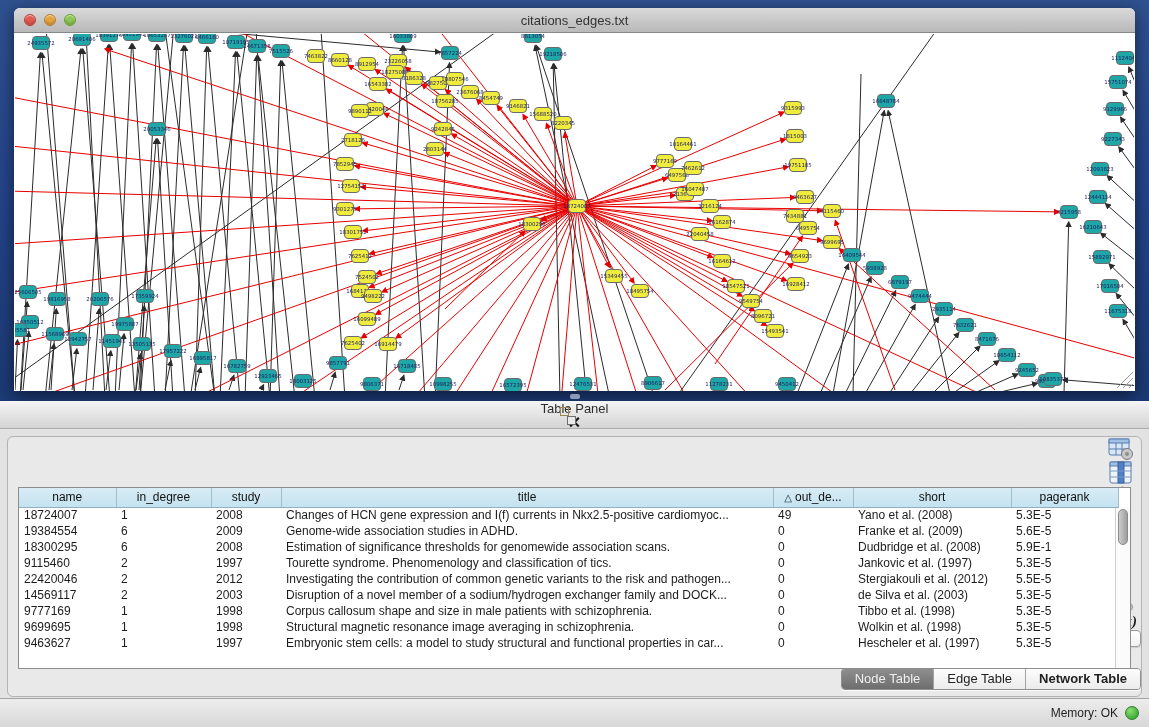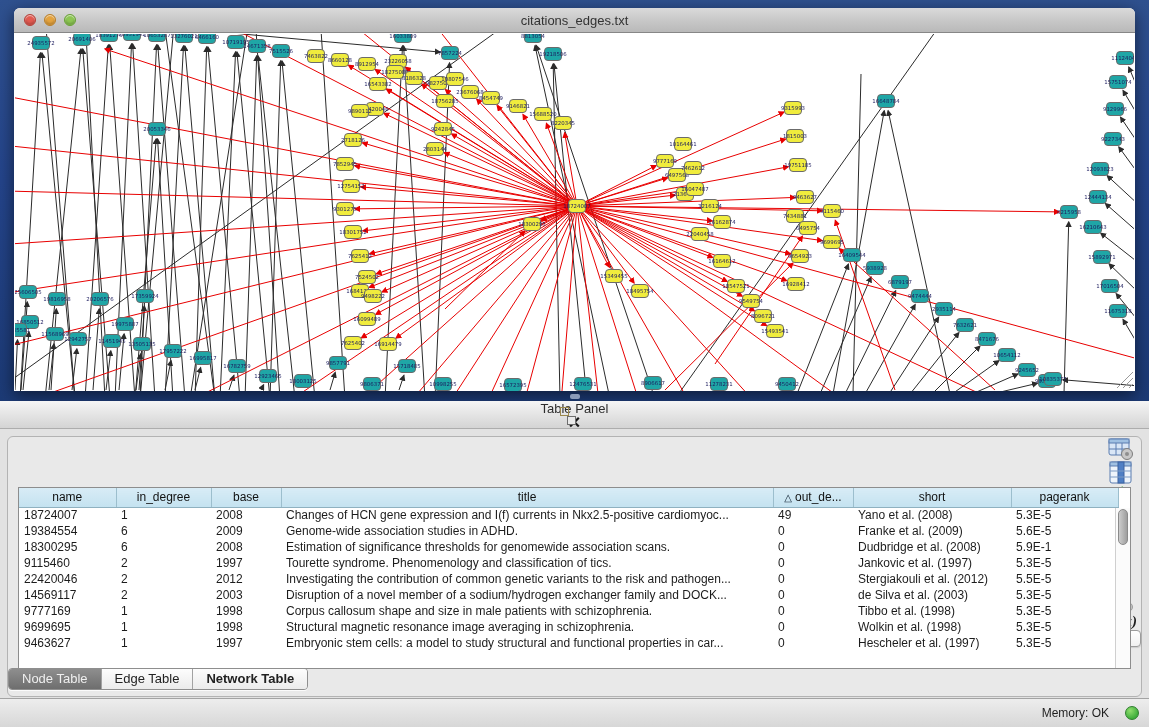--- a/index.html
+++ b/index.html
@@ -66,31 +66,31 @@
     border-right:1px solid #9cbecd; border-bottom:1px solid #8fb1c0; text-align:center;
     overflow:hidden; white-space:nowrap;margin-top:33px; }
   td { height:16px; font-size:12px; color:#1c1c1c; padding:0 5px;
     white-space:nowrap; overflow:hidden; text-align:left; }
   .sort-mark { font-size:10px; margin-right:3px; color:#123; }
   .vscroll { position:absolute; right:0; top:20px; bottom:0; width:15px;
     background:#fbfbfb; border-left:1px solid #cfcfcf; }
   .vthumb { position:absolute; left:2px; top:1px; width:10px; height:36px; border-radius:6px;
     background:linear-gradient(90deg,#cdcdcd,#9e9e9e); border:1px solid #8b8b8b; }
 
-  .tabs { position:absolute; left:0; right:0; bottom:6px; display:flex; justify-content:flex-start; }
+  .tabs { position:absolute; left:0; right:0; bottom:6px; display:flex; justify-content:flex-end; }
   .seg { display:flex; border:1px solid #8e8e8e; border-radius:4px; overflow:hidden;
     box-shadow:0 1px 0 rgba(255,255,255,.8); }
   .seg-item { padding:2px 13px 3px; font-size:13px; color:#222;
     background:linear-gradient(180deg,#fdfdfd,#ebebeb); border-right:1px solid #a2a2a2; }
   .seg-item:last-child { border-right:none;font-weight:bold; }
   .seg-item.active { background:linear-gradient(180deg,#8e8e8e,#6e6e6e); color:#efefef; }
 
   .status-bar { position:absolute; left:0; bottom:0; width:1149px; height:29px;
     background:linear-gradient(180deg,#ededed,#d7d7d7); border-top:1px solid #a3a3a3;
-    display:flex; align-items:center; justify-content:flex-end; padding:0 10px; gap:16px;
+    display:flex; align-items:center; justify-content:flex-end; padding:0 10px; gap:7px;
     font-size:12px; color:#1f1f1f; }
   .mem-dot { width:14px; height:14px; border-radius:50%;
     background:radial-gradient(circle at 35% 30%, #8fdd6d, #3fae3c 70%);
     border:1px solid #2e7d2e; }
 </style>
 </head>
 <body>
 
 <div class="desktop">
   <div class="net-window">
@@ -859,21 +859,21 @@
             <col style="width: 70px;">
             <col style="width: 492px;">
             <col style="width: 80px;">
             <col style="width: 158px;">
             <col style="width: 107px;">
           </colgroup>
         <thead>
             <tr>
               <th>name</th>
               <th>in_degree</th>
-              <th>base</th>
+              <th>study</th>
               <th>title</th>
               <th><span class="sort-mark">△</span>out_de...</th>
               <th>short</th>
               <th>pagerank</th>
             </tr>
           </thead>
         <tbody>
             <tr>
               <td>18724007</td>
               <td>1</td>

